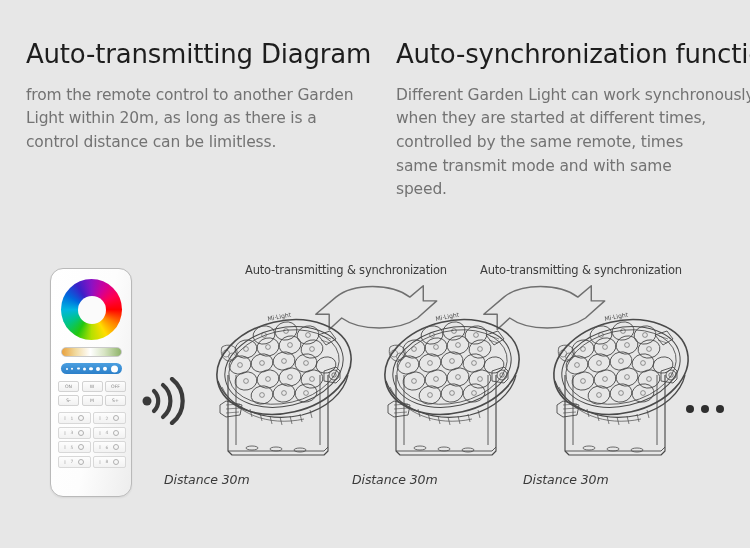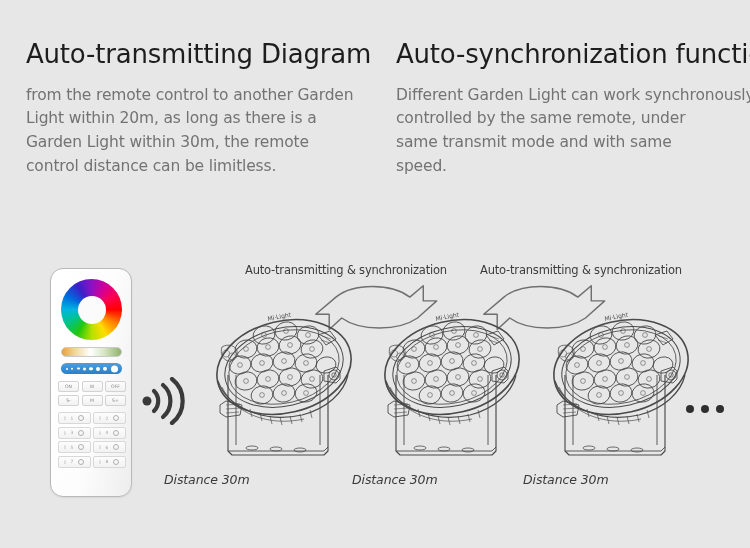--- a/index.html
+++ b/index.html
@@ -255,30 +255,30 @@
 </head>
 <body>
 
 <div id="page">
 
   <div class="text-col col-left">
     <h1 class="headline">Auto-transmitting Diagram</h1>
     <p class="body-copy">
       <span>from the remote control to another Garden</span>
       <span>Light within 20m, as long as there is a</span>
-      <span>Garden Light within 30m, the remote</span>
       <span>control distance can be limitless.</span>
     </p>
   </div>
 
   <div class="text-col col-right">
     <h1 class="headline">Auto-synchronization function</h1>
     <p class="body-copy">
       <span>Different Garden Light can work synchronously</span>
-      <span>controlled by the same remote, under</span>
+      <span>when they are started at different times,</span>
+      <span>controlled by the same remote, times</span>
       <span>same transmit mode and with same</span>
       <span>speed.</span>
     </p>
   </div>
 
   <div id="scene">
 
     <div class="remote">
       <div class="colorwheel">
         <div class="wheel-dot"></div>

